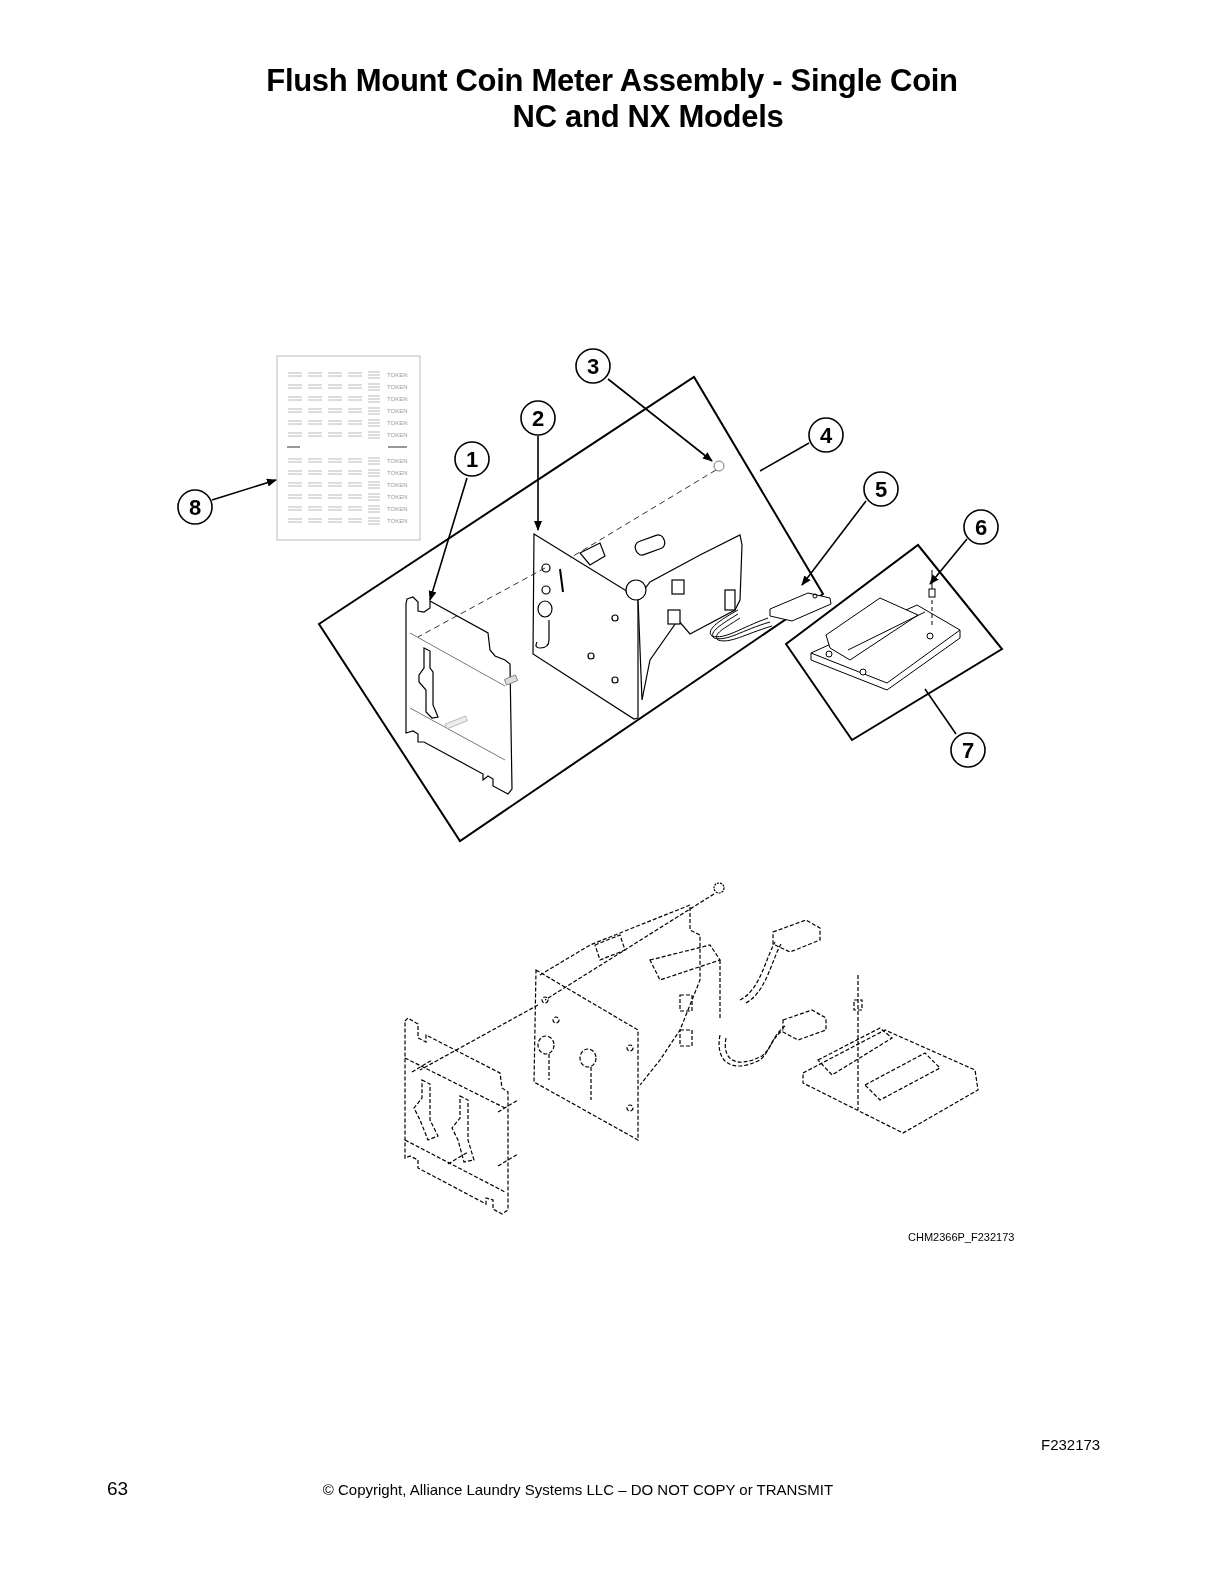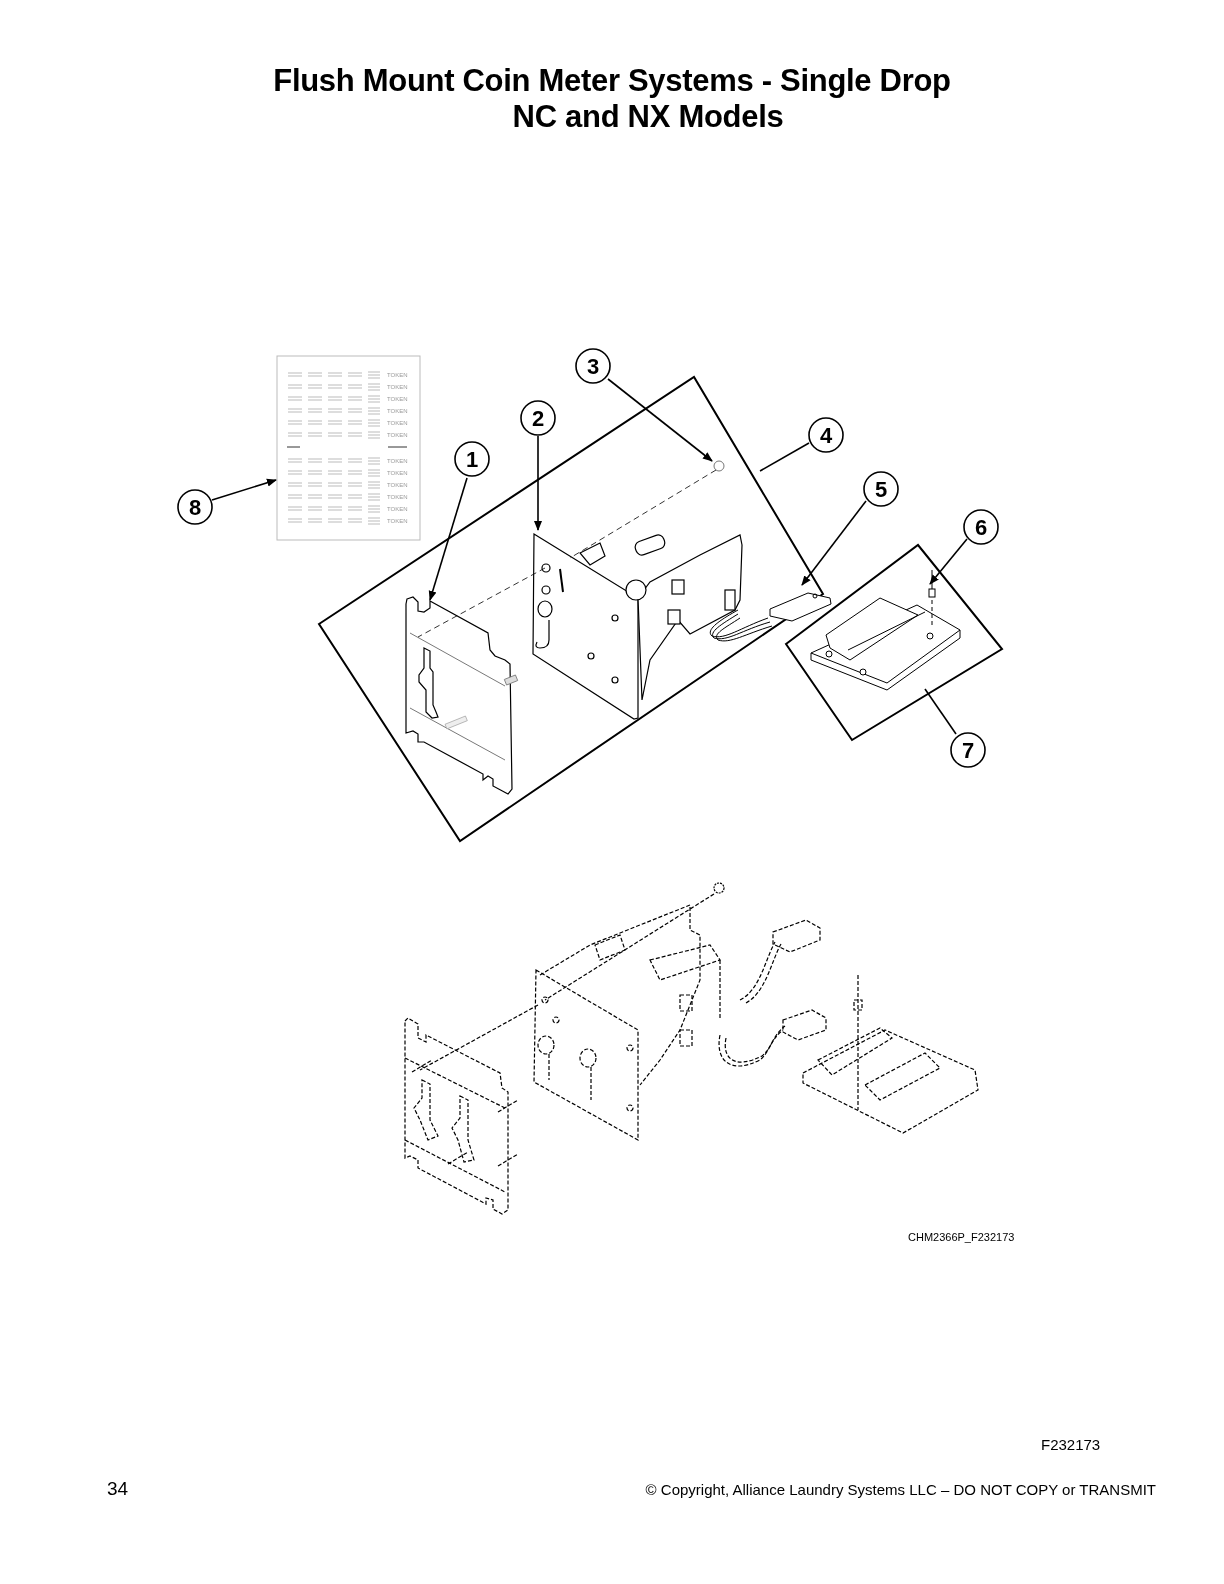--- a/index.html
+++ b/index.html
@@ -4,29 +4,29 @@
 <style>
   html, body { margin: 0; padding: 0; background: #ffffff; }
   body { width: 1224px; height: 1584px; position: relative; overflow: hidden; font-family: "Liberation Sans", sans-serif; color: #000; }
   .title { position: absolute; left: 0; width: 1224px; text-align: center; font-weight: bold; font-size: 31px; line-height: 36px; letter-spacing: -0.3px; }
   .title.l1 { top: 63px; }
   .title.l2 { top: 99px; padding-left: 36px; }
   svg.diagram { position: absolute; left: 0; top: 0; width: 1224px; height: 1584px; }
   .figid { position: absolute; left: 908px; top: 1223px; font-size: 11px; margin-top: 8px; }
   .footer { position: absolute; top: 1480px; font-size: 15px; }
   .footer.page { left: 107px; font-size: 19px; top: 1478px; }
-  .footer.copy { left: 0; width: 1156px; text-align: right; top: 1481px; font-size: 15px; }
+  .footer.copy { left: 0; width: 1156px; text-align: center; top: 1481px; font-size: 15px; }
   .footer.code { left: 1041px; top: 1436px; font-size: 15px; }
   .callout-label { font-family: "Liberation Sans", sans-serif; font-weight: bold; font-size: 22px; }
   .token { font-family: "Liberation Sans", sans-serif; font-size: 6px; fill: #999; }
 </style>
 </head>
 <body>
 
-<div class="title l1">Flush Mount Coin Meter Systems - Single Drop</div>
+<div class="title l1">Flush Mount Coin Meter Assembly - Single Coin</div>
 <div class="title l2">NC and NX Models</div>
 
 <svg class="diagram" viewBox="0 0 1224 1584" xmlns="http://www.w3.org/2000/svg">
   <defs>
     <marker id="arr" markerWidth="10" markerHeight="10" refX="9" refY="5" orient="auto" markerUnits="userSpaceOnUse">
       <path d="M0,1 L10,5 L0,9 Z" fill="#000"></path>
     </marker>
   </defs>
 
   <g>
@@ -348,15 +348,15 @@
     <path d="M803,1073 L885,1030 L975,1070 L978,1090 L903,1133 L803,1083 Z"></path>
     <path d="M818,1060 L880,1028 L892,1038 L832,1075 Z"></path>
     <path d="M865,1085 L925,1053 L940,1068 L880,1100 Z"></path>
     <line x1="858" y1="975" x2="858" y2="1110"></line>
     <rect x="854" y="1000" width="8" height="10"></rect>
   </g>
 </svg>
 
 <div class="figid">CHM2366P_F232173</div>
 
-<div class="footer page">34</div>
+<div class="footer page">63</div>
 <div class="footer copy">© Copyright, Alliance Laundry Systems LLC – DO NOT COPY or TRANSMIT</div>
 <div class="footer code">F232173</div>
 
 </body></html>

